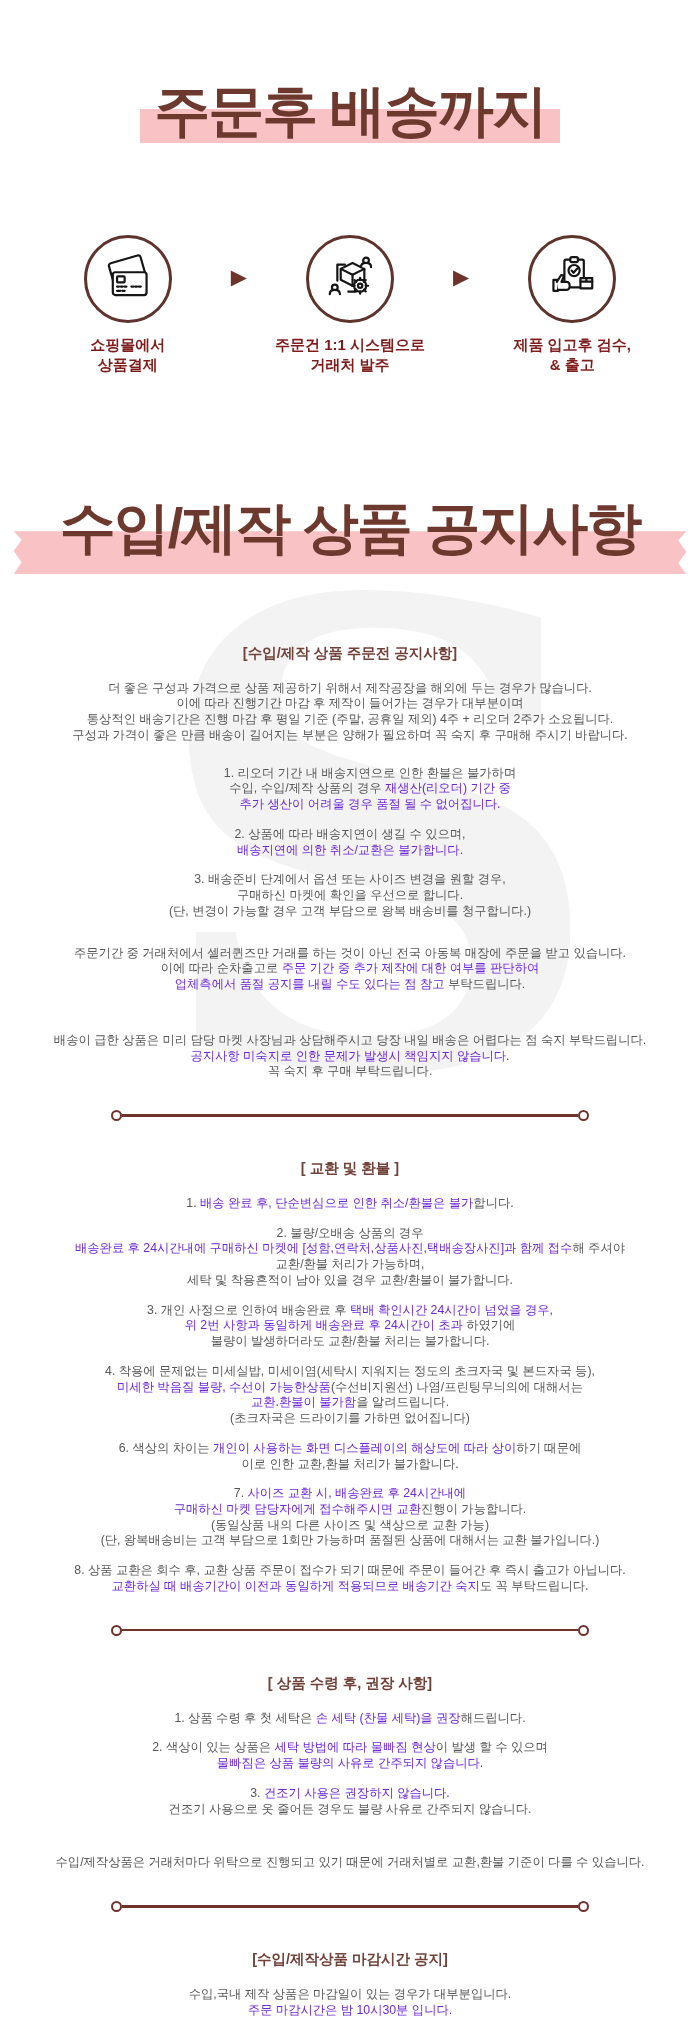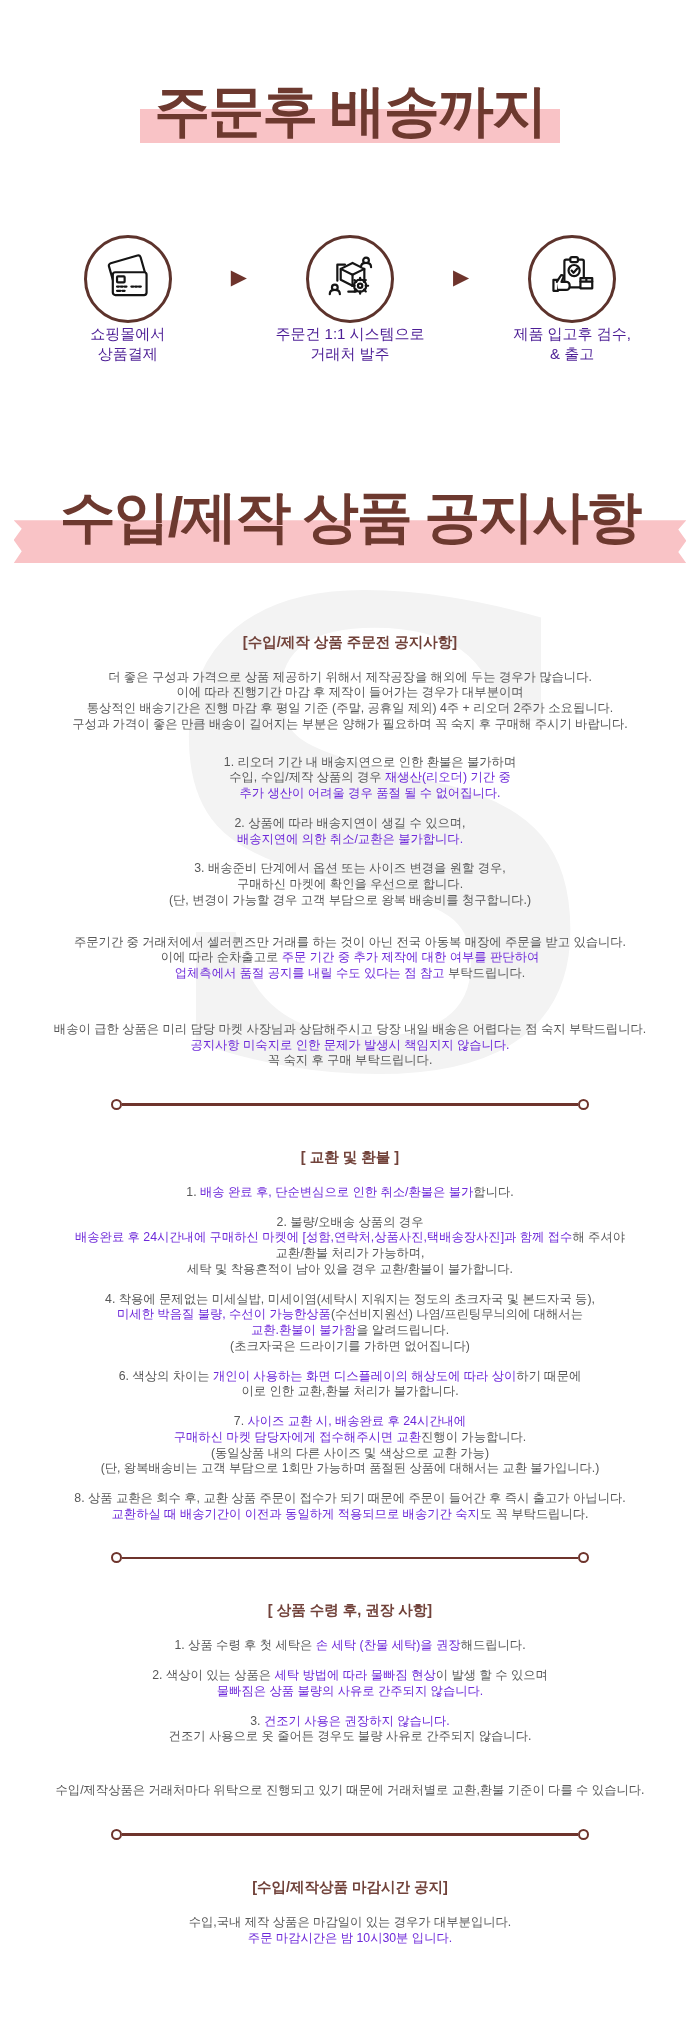--- a/index.html
+++ b/index.html
@@ -20,21 +20,21 @@
         clip-path:polygon(0 0,100% 0,98.8% 22%,100% 48%,98.8% 74%,100% 100%,0 100%,1.2% 72%,0 46%,1.2% 20%);}
 
   
   .steps{display:flex;align-items:flex-start;justify-content:center;margin-top:56px;gap:14px;}
   .step{width:178px;display:flex;flex-direction:column;align-items:center;}
   .step-circle{width:82px;height:82px;border:3.5px solid #5d332c;border-radius:50%;
         background:#fff;display:flex;align-items:center;justify-content:center;}
   .step-circle svg{width:54px;height:54px;stroke:#151515;fill:none;
         stroke-width:2.6;stroke-linecap:round;stroke-linejoin:round;}
   .step-arrow{color:#6e342c;font-size:21px;margin-top:31px;line-height:1;}
-  .step-caption{margin-top:1px;font-size:15px;font-weight:400;color:#4c1d95;line-height:1.35;}
+  .step-caption{margin-top:12px;font-size:15px;font-weight:700;color:#7f1d1d;line-height:1.35;}
 
   .notice-title-wrap{margin-top:84px;}
 
   
   .notice-body{margin-top:6px;padding-bottom:40px;}
   .sec-heading{margin:38px auto 18px;font-size:14.5px;font-weight:700;color:#71423a;}
   .para{margin-top:14px;font-size:12.3px;color:#575757;line-height:1.28;}
   .para .line{min-height:15px;}
   .red{color:#6d28d9;font-weight:400;}
   .divider{width:478px;margin:30px auto 0;display:flex;align-items:center;}
@@ -171,20 +171,25 @@
         <div class="para">
           <div class="line"><span>1. </span><span class="red">배송 완료 후, 단순변심으로 인한 취소/환불은 불가</span><span>합니다.</span></div>
         </div>
         <div class="para">
           <div class="line"><span>2. 불량/오배송 상품의 경우</span></div>
           <div class="line"><span class="red">배송완료 후 24시간내에 구매하신 마켓에 [성함,연락처,상품사진,택배송장사진]과 함께 접수</span><span>해 주셔야</span></div>
           <div class="line"><span>교환/환불 처리가 가능하며,</span></div>
           <div class="line"><span>세탁 및 착용흔적이 남아 있을 경우 교환/환불이 불가합니다.</span></div>
         </div>
         <div class="para">
+          <div class="line"><span>3. 개인 사정으로 인하여 배송완료 후 </span><span class="red">택배 확인시간 24시간이 넘었을 경우,</span></div>
+          <div class="line"><span class="red">위 2번 사항과 동일하게 배송완료 후 24시간이 초과</span><span> 하였기에</span></div>
+          <div class="line"><span>불량이 발생하더라도 교환/환불 처리는 불가합니다.</span></div>
+        </div>
+        <div class="para">
           <div class="line"><span>4. 착용에 문제없는 미세실밥, 미세이염(세탁시 지워지는 정도의 초크자국 및 본드자국 등),</span></div>
           <div class="line"><span class="red">미세한 박음질 불량, 수선이 가능한상품</span><span>(수선비지원선) 나염/프린팅무늬의에 대해서는</span></div>
           <div class="line"><span class="red">교환.환불이 불가함</span><span>을 알려드립니다.</span></div>
           <div class="line"><span>(초크자국은 드라이기를 가하면 없어집니다)</span></div>
         </div>
         <div class="para">
           <div class="line"><span>6. 색상의 차이는 </span><span class="red">개인이 사용하는 화면 디스플레이의 해상도에 따라 상이</span><span>하기 때문에</span></div>
           <div class="line"><span>이로 인한 교환,환불 처리가 불가합니다.</span></div>
         </div>
         <div class="para">

